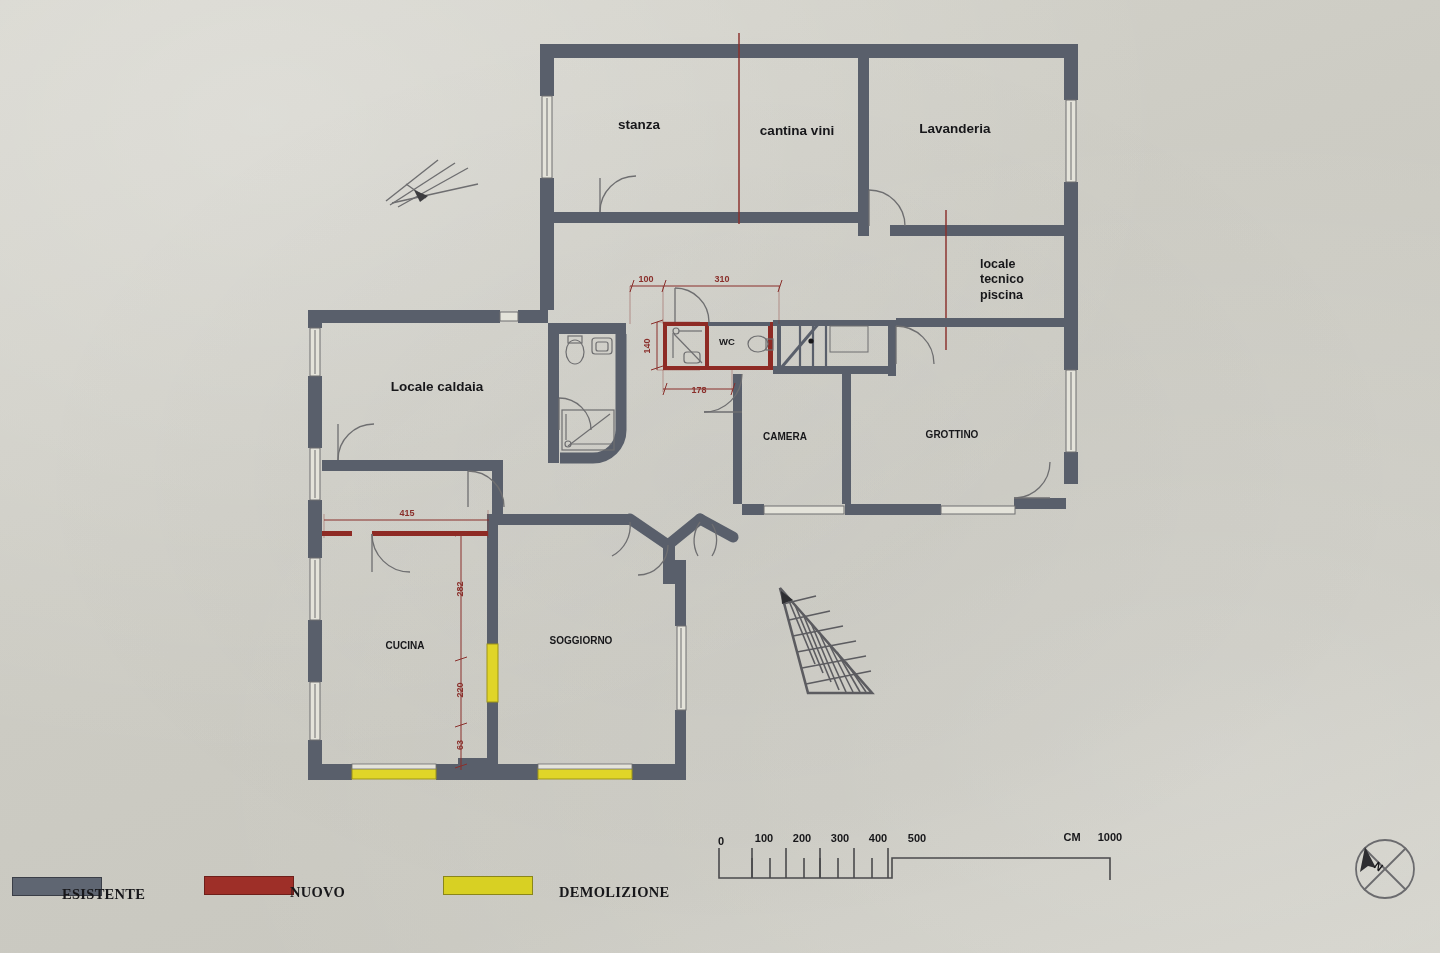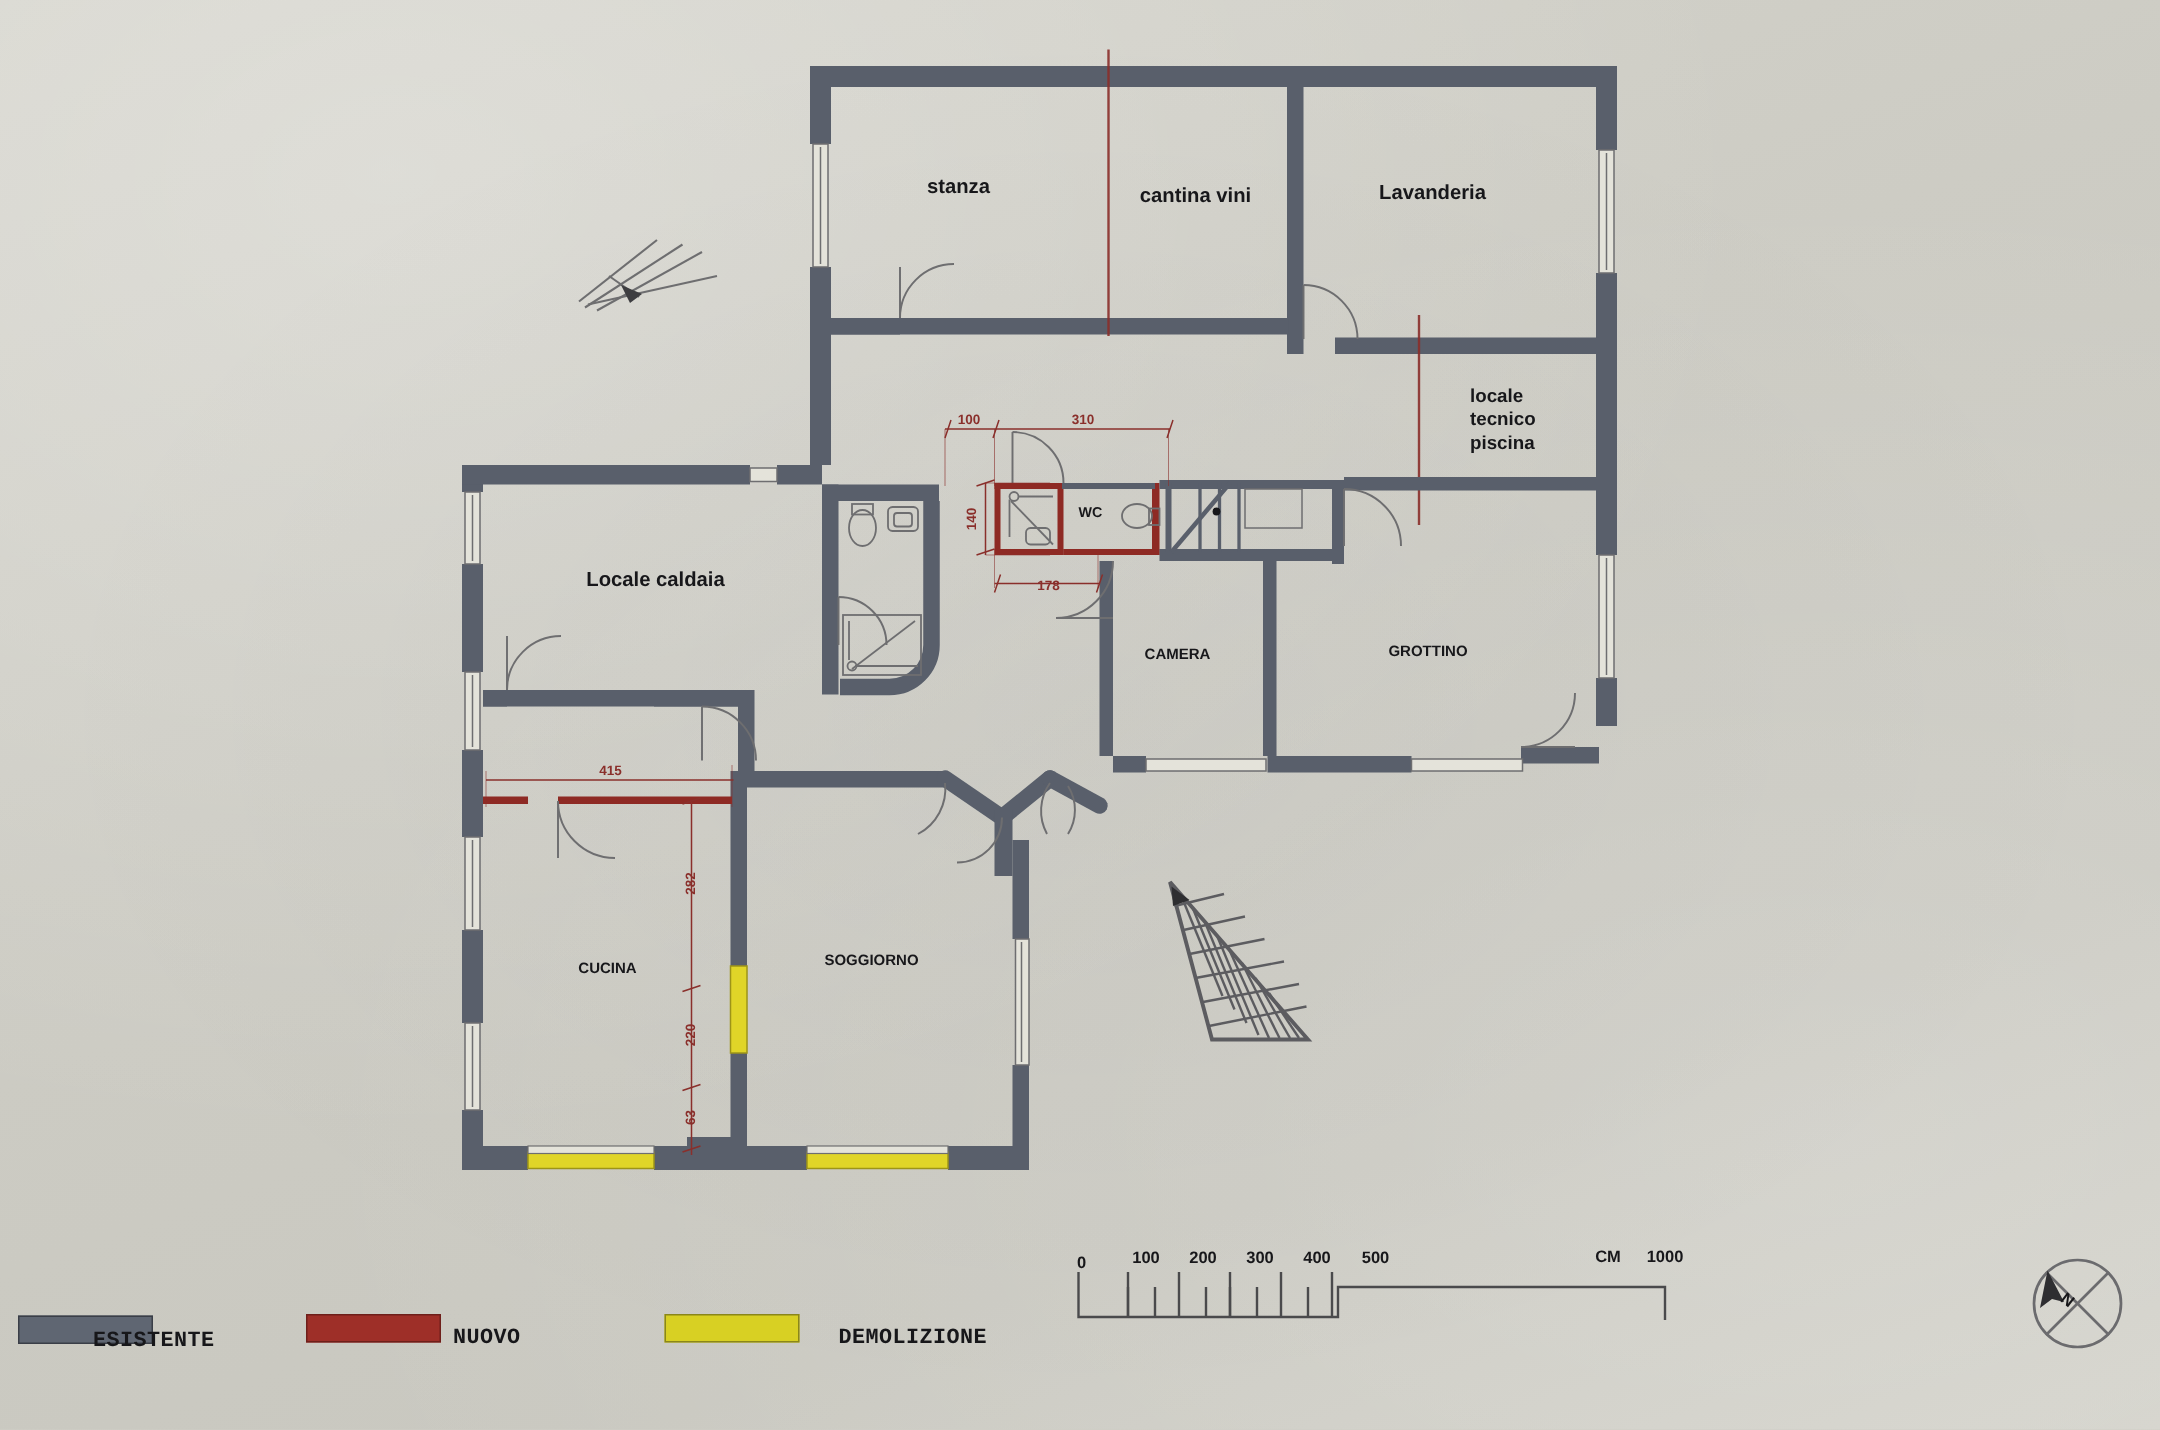--- a/index.html
+++ b/index.html
@@ -27,21 +27,21 @@
     fill:#17171a;
     font-weight:bold;
     dominant-baseline:middle;
   }
   .dimtxt{
     font-family:"Liberation Sans", sans-serif;
     fill:#8a2f2b;font-weight:bold;font-size:9px;
     dominant-baseline:middle;
   }
   .legend-txt{
-    font-family:Liberation Mono, monospace;
+    font-family:Liberation Serif, serif;
     font-weight:bold;font-size:14.5px;color:#17171a;letter-spacing:.3px;
   }
   .scale-txt{
     font-family:"Liberation Sans", sans-serif;
     font-weight:bold;font-size:11px;fill:#17171a;
   }
   .legend-row{position:absolute;display:flex;align-items:center;}
   .swatch{width:88px;height:17px;border:1px solid #3a3a3a;}
 </style>
 </head>
@@ -431,18 +431,18 @@
 </div>
 
 <div class="legend-row" style="left:12px;top:877px;">
   <div class="swatch" style="background:#5f6672;border-color:#3a3e47;"></div>
 </div>
 <div class="legend-txt" style="position:absolute;left:62px;top:886px;">ESISTENTE</div>
 
 <div class="legend-row" style="left:204px;top:876px;">
   <div class="swatch" style="background:#9e2f28;border-color:#6e1f1a;"></div>
 </div>
-<div class="legend-txt" style="position:absolute;left:302px;top:884px;">NUOVO</div>
+<div class="legend-txt" style="position:absolute;left:290px;top:884px;">NUOVO</div>
 
 <div class="legend-row" style="left:443px;top:876px;">
   <div class="swatch" style="background:#d8d023;border-color:#8a861a;"></div>
 </div>
 <div class="legend-txt" style="position:absolute;left:559px;top:884px;">DEMOLIZIONE</div>
 
 </body></html>

